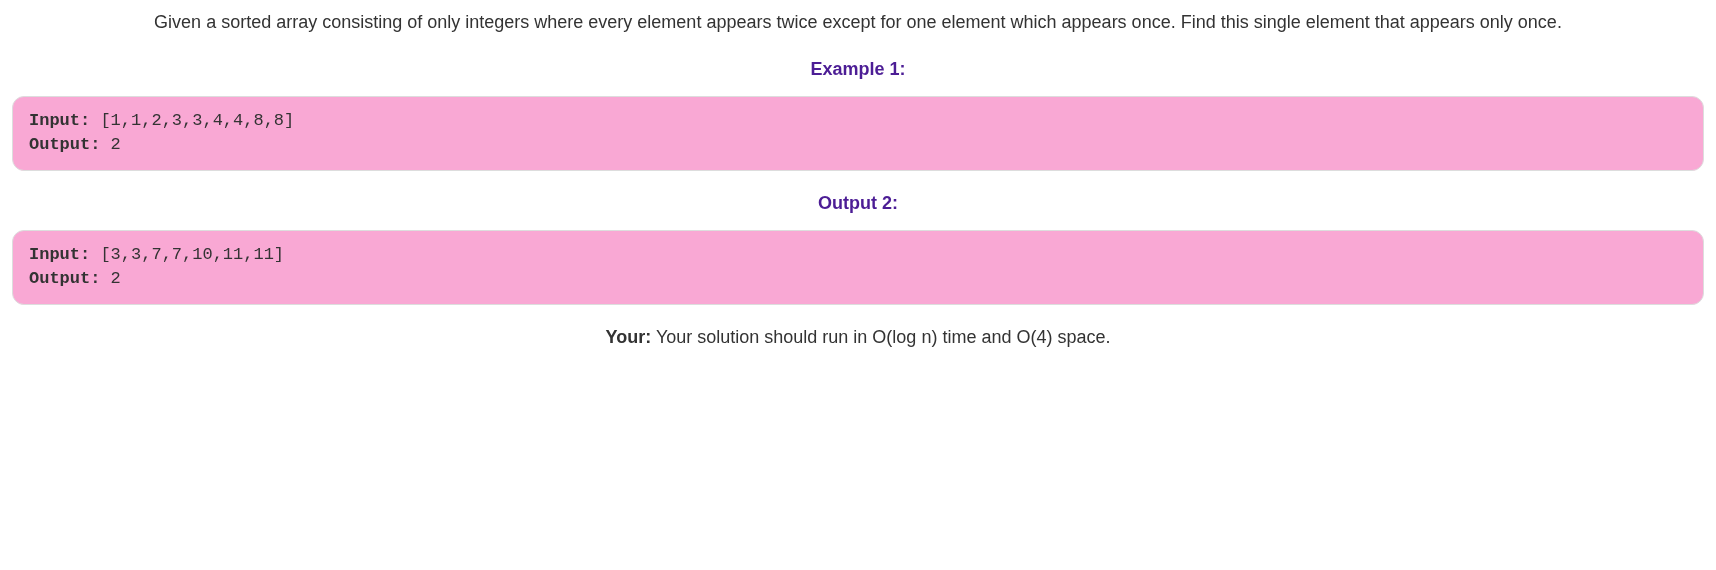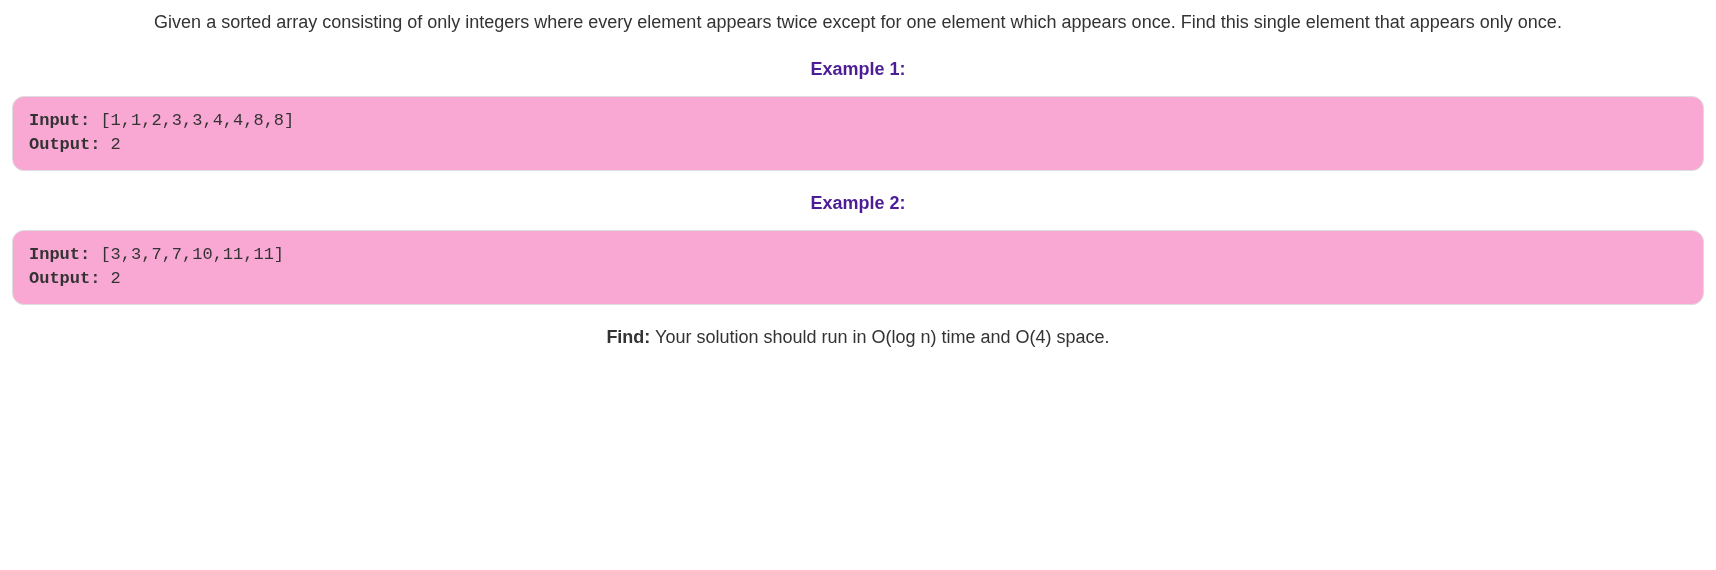--- a/index.html
+++ b/index.html
@@ -52,18 +52,18 @@
 </head>
 <body>
 
 <p>Given a sorted array consisting of only integers where every element appears twice except for one element which appears once. Find this single element that appears only once.</p>
 
 <p class="heading-bold">Example 1:</p>
 
 <pre class="code-block"><span class="kw">Input:</span><span> [1,1,2,3,3,4,4,8,8]</span>
 <span class="kw">Output:</span><span> 2</span></pre>
 
-<p class="heading-bold">Example 2:</p>
+<p class="heading-bold">Output 2:</p>
 
 <pre class="code-block"><span class="kw">Input:</span><span> [3,3,7,7,10,11,11]</span>
 <span class="kw">Output:</span><span> 2</span></pre>
 
-<p class="note-line"><span class="kw">Find:</span><span> Your solution should run in O(log n) time and O(4) space.</span></p>
+<p class="note-line"><span class="kw">Your:</span><span> Your solution should run in O(log n) time and O(4) space.</span></p>
 
 </body></html>

